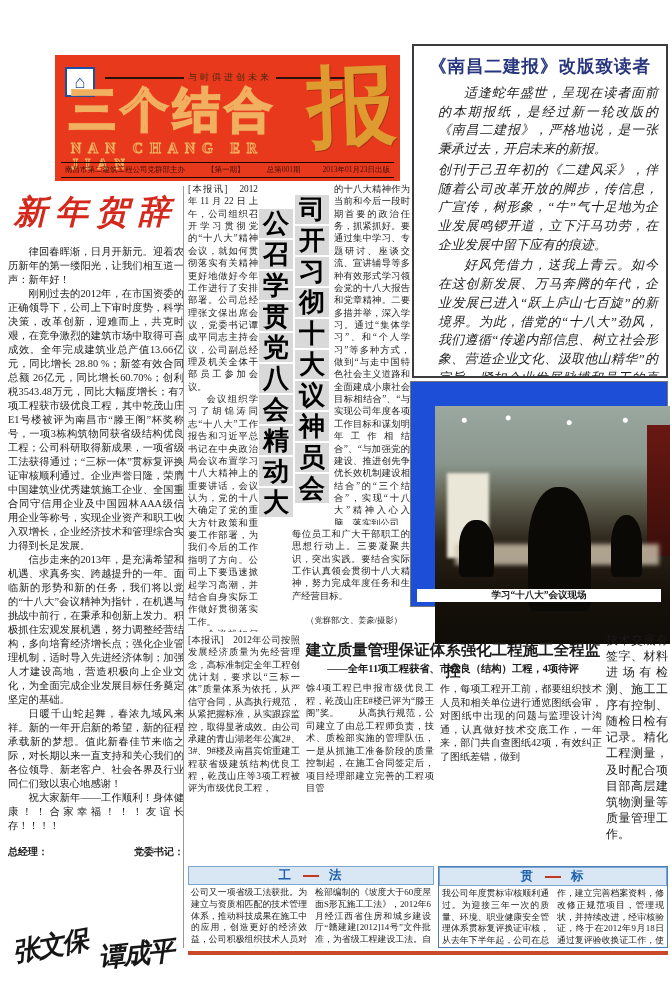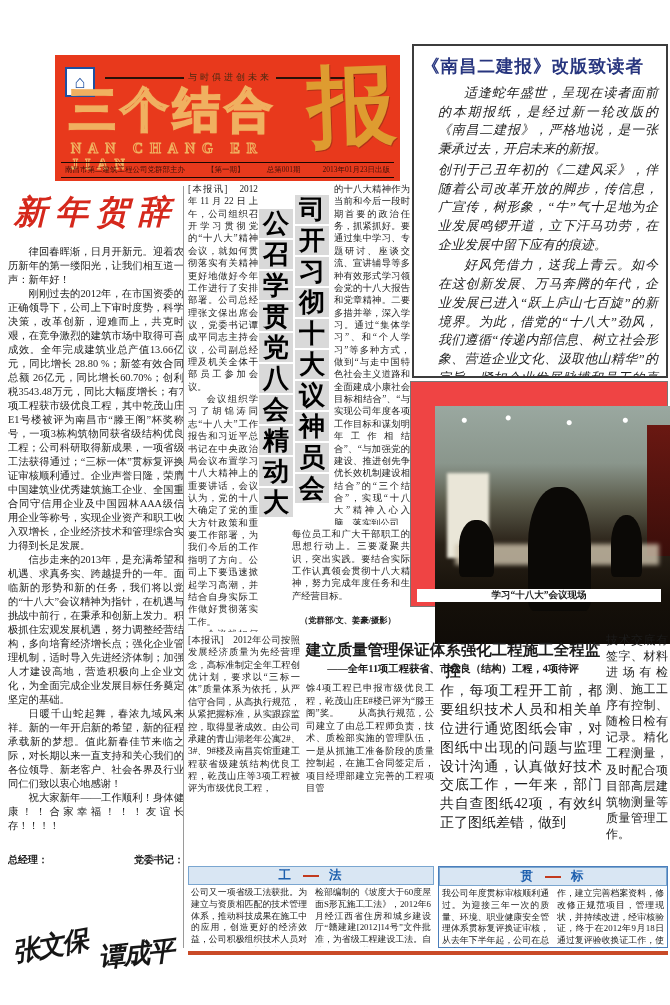--- a/index.html
+++ b/index.html
@@ -16,49 +16,49 @@
             color:#e8391c;-webkit-text-stroke:2px #f0b060;text-shadow:0 0 1px #f3b263,0 0 2px #f3b263;line-height:1;}
   .mh-pinyin{position:absolute;left:16px;top:86px;width:250px;font-size:14px;font-weight:bold;letter-spacing:7px;
              color:#e8391c;-webkit-text-stroke:1px #f0b060;text-shadow:0 0 1px #f3b263;}
   .mh-bao{position:absolute;right:4px;top:8px;font-size:88px;line-height:1;font-weight:900;color:#de9c30;
           text-shadow:1px 1px 0 #b03418;transform:rotate(-2deg);}
   .mh-info{position:absolute;left:6px;right:6px;bottom:3px;border-top:1.5px solid #190702;border-bottom:1.5px solid #190702;
            display:flex;justify-content:space-between;align-items:center;padding:2px 4px;font-size:7.5px;color:#401208;margin-top:10px;}
   
   .readers{position:absolute;left:412px;top:44px;width:256px;height:334px;border:2px solid #3c3c3c;
            padding:6px 8px;box-sizing:border-box;overflow:hidden;}
-  .readers h2{margin:2px 0 6px 0;font-size:17.5px;letter-spacing:1px;color:#27357e;font-weight:900;}
+  .readers h2{margin:2px 0 6px 0;text-align:center;font-size:17.5px;letter-spacing:1px;color:#27357e;font-weight:900;}
   .readers p{margin:0 0 2px 16px;font-size:13px;line-height:1.44;text-align:justify;font-style:italic;font-family:Liberation Serif, serif;}
   .readers p.ind{text-indent:2em;}
   
   .newyear{position:absolute;left:8px;top:188px;width:176px;height:812px;overflow:hidden;}
   .ny-title{text-align:center;font-size:33px;font-weight:900;font-style:italic;letter-spacing:8px;color:#d5281c;margin:2px 0 10px 0;}
   .newyear p{margin:0;font-size:10.3px;line-height:1.36;text-align:justify;text-indent:2em;}
-  .signoff{display:flex;justify-content:space-between;font-size:10px;font-weight:bold;margin-top:20px;}
+  .signoff{display:flex;justify-content:space-between;font-size:10px;font-weight:bold;margin-top:12px;}
   .sig{position:absolute;font-size:27px;font-weight:bold;font-style:italic;color:#161616;transform:rotate(-10deg);letter-spacing:-2px;}
   .sig.gm{left:12px;top:928px;}
   .sig.sec{left:98px;top:936px;transform:rotate(-6deg);}
   
   .vline{position:absolute;left:183px;top:186px;width:1px;height:762px;background:#9a9a9a;}
   
   .meeting{position:absolute;left:188px;top:183px;width:222px;height:449px;}
   .mcol{position:absolute;font-size:9.3px;line-height:1.33;text-align:justify;overflow:hidden;}
   .mcol p{margin:0;text-indent:2em;}
   .mcol p.first{text-indent:0;}
   .meeting .colL{left:0;top:0;width:70px;height:449px;}
   .meeting .colR{left:146px;top:0;width:76px;height:342px;}
   .meeting .cont{left:96px;top:345px;width:118px;height:84px;margin-left:8px;}
-  .meeting .byline{position:absolute;left:112px;top:432px;width:122px;font-size:8.3px;font-weight:bold;}
+  .meeting .byline{position:absolute;left:92px;top:432px;width:122px;font-size:8.3px;text-align:right;font-weight:normal;}
   .stack{position:absolute;display:flex;flex-direction:column;gap:2px;}
   .stackL{left:71px;top:26px;}
   .stackR{left:107px;top:12px;}
   .hz{display:block;width:34px;height:29px;background:#d9d9d9;color:#000;font-weight:900;font-size:26px;line-height:29px;
       text-align:center;font-family:"Liberation Sans","DejaVu Sans",sans-serif;}
   
-  .photobox{position:absolute;left:410px;top:381px;width:258px;height:226px;border:1px solid #777;background:#ef4444;
+  .photobox{position:absolute;left:410px;top:381px;width:258px;height:226px;border:1px solid #777;background:#1d4ed8;
             box-sizing:border-box;padding:24px;}
   .photo{position:relative;width:244px;height:238px;overflow:hidden;
     background:
       radial-gradient(circle 3px at 12% 6%,#fff 0 2px,transparent 3px),
       radial-gradient(circle 3px at 30% 5%,#fff 0 2px,transparent 3px),
       radial-gradient(circle 3px at 55% 7%,#fff 0 2px,transparent 3px),
       radial-gradient(circle 3px at 78% 6%,#fff 0 2px,transparent 3px),
       radial-gradient(circle 4px at 92% 10%,#ffd 0 2px,transparent 4px),
       linear-gradient(180deg,#9aa8a0 0%,#8a968c 24%,#5c5c4c 40%,#2a2218 58%,#151009 80%,#100c08 100%);}
   .photo .win{position:absolute;left:5%;top:28%;width:17%;height:36%;background:#eae6d8;filter:blur(1.5px);}
@@ -69,21 +69,21 @@
   .photo .f2{left:10%;top:48%;width:14%;height:24%;}
   .photo .f3{left:72%;top:46%;width:13%;height:26%;}
   .photocap{position:absolute;left:6px;right:6px;bottom:4px;text-align:center;font-size:9.5px;font-weight:bold;background:#fff;}
   
   .quality{position:absolute;left:188px;top:632px;width:480px;height:232px;}
   .q-intro{position:absolute;left:0;top:2px;width:112px;height:228px;font-size:9.3px;line-height:1.33;text-align:justify;overflow:hidden;}
   .q-head{position:absolute;left:116px;top:8px;width:298px;font-size:15.5px;font-weight:900;letter-spacing:0;text-align:center;
           font-family:"Liberation Sans","DejaVu Sans",sans-serif;}
   .q-sub{position:absolute;left:116px;top:30px;width:298px;font-size:10.3px;font-weight:bold;text-align:center;}
   .q-colA{position:absolute;left:118px;top:50px;width:128px;height:180px;font-size:9.3px;line-height:1.35;text-align:justify;overflow:hidden;}
-  .q-colB{position:absolute;left:252px;top:50px;width:162px;height:180px;font-size:14px;line-height:1.35;text-align:justify;overflow:hidden;}
+  .q-colB{position:absolute;left:252px;top:50px;width:162px;height:180px;font-size:10px;line-height:1.35;text-align:justify;overflow:hidden;}
   .q-colC{position:absolute;left:418px;top:0;width:62px;height:230px;font-size:12px;line-height:1.35;text-align:justify;overflow:hidden;}
   
   .sect{position:absolute;box-sizing:border-box;}
   .gongfa{left:188px;top:866px;width:246px;height:82px;}
   .guanbiao{left:438px;top:866px;width:230px;height:82px;border:1.5px solid #4a7ebb;}
   .sect .hdr{height:17px;background:#d9e6f3;border:1px solid #7aa6d0;display:flex;align-items:center;justify-content:center;
              gap:10px;color:#1d5fae;font-weight:900;font-size:12.5px;letter-spacing:2px;}
   .sect .hdr .dash{width:16px;height:2px;background:#c23a1e;}
   .sect .cols{display:flex;gap:8px;padding:2px 3px;height:60px;overflow:hidden;}
   .sect .cols div{flex:1;font-size:8.9px;line-height:1.32;text-align:justify;overflow:hidden;}

